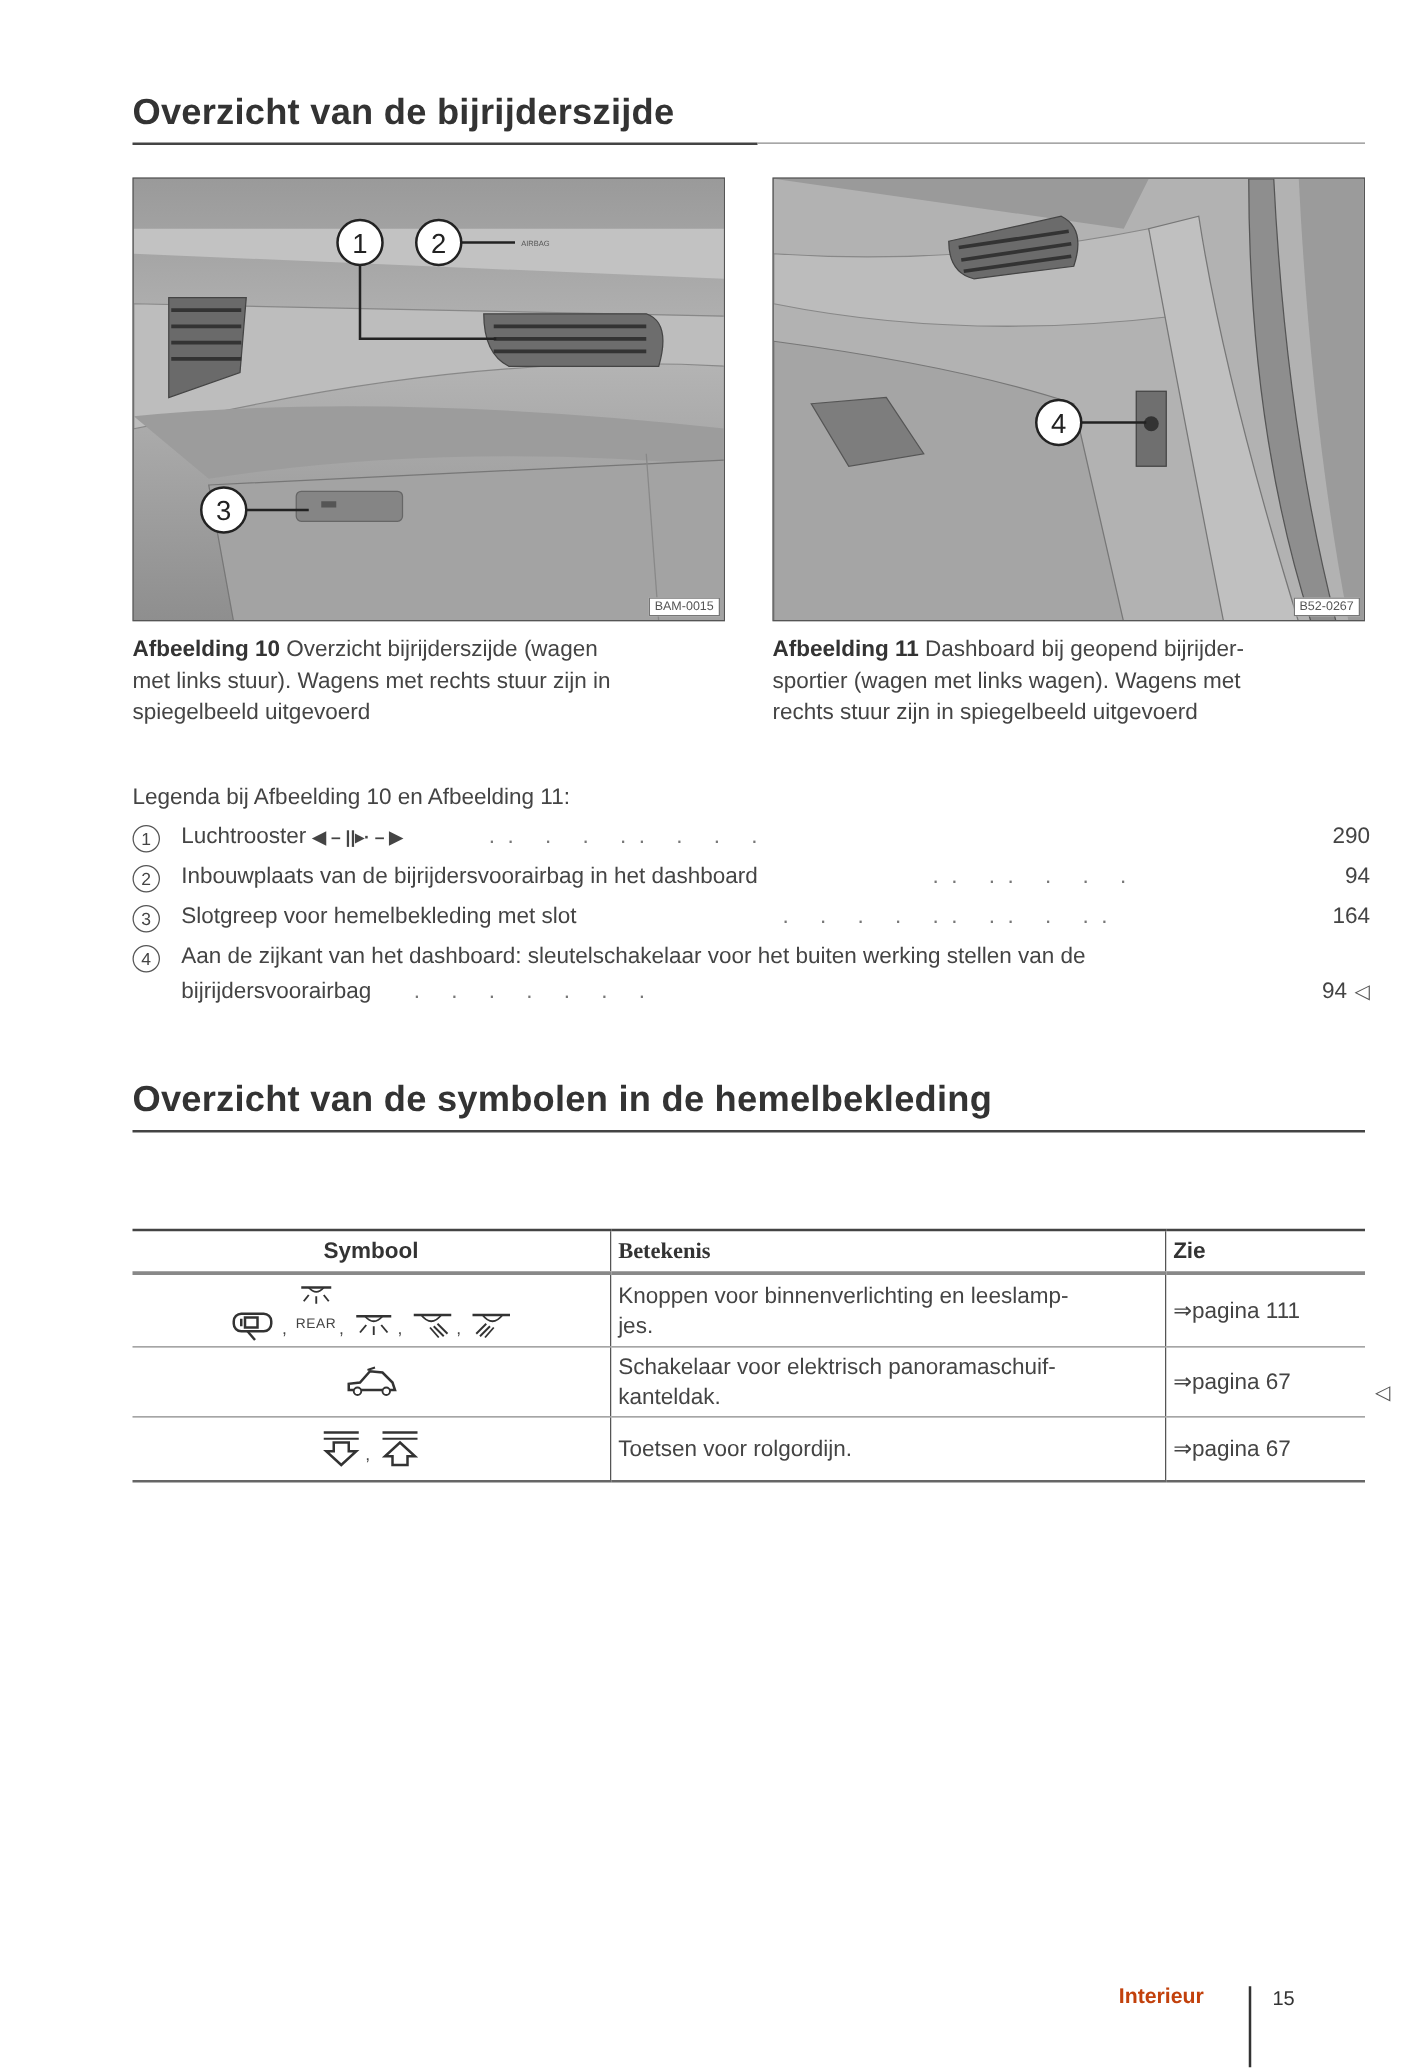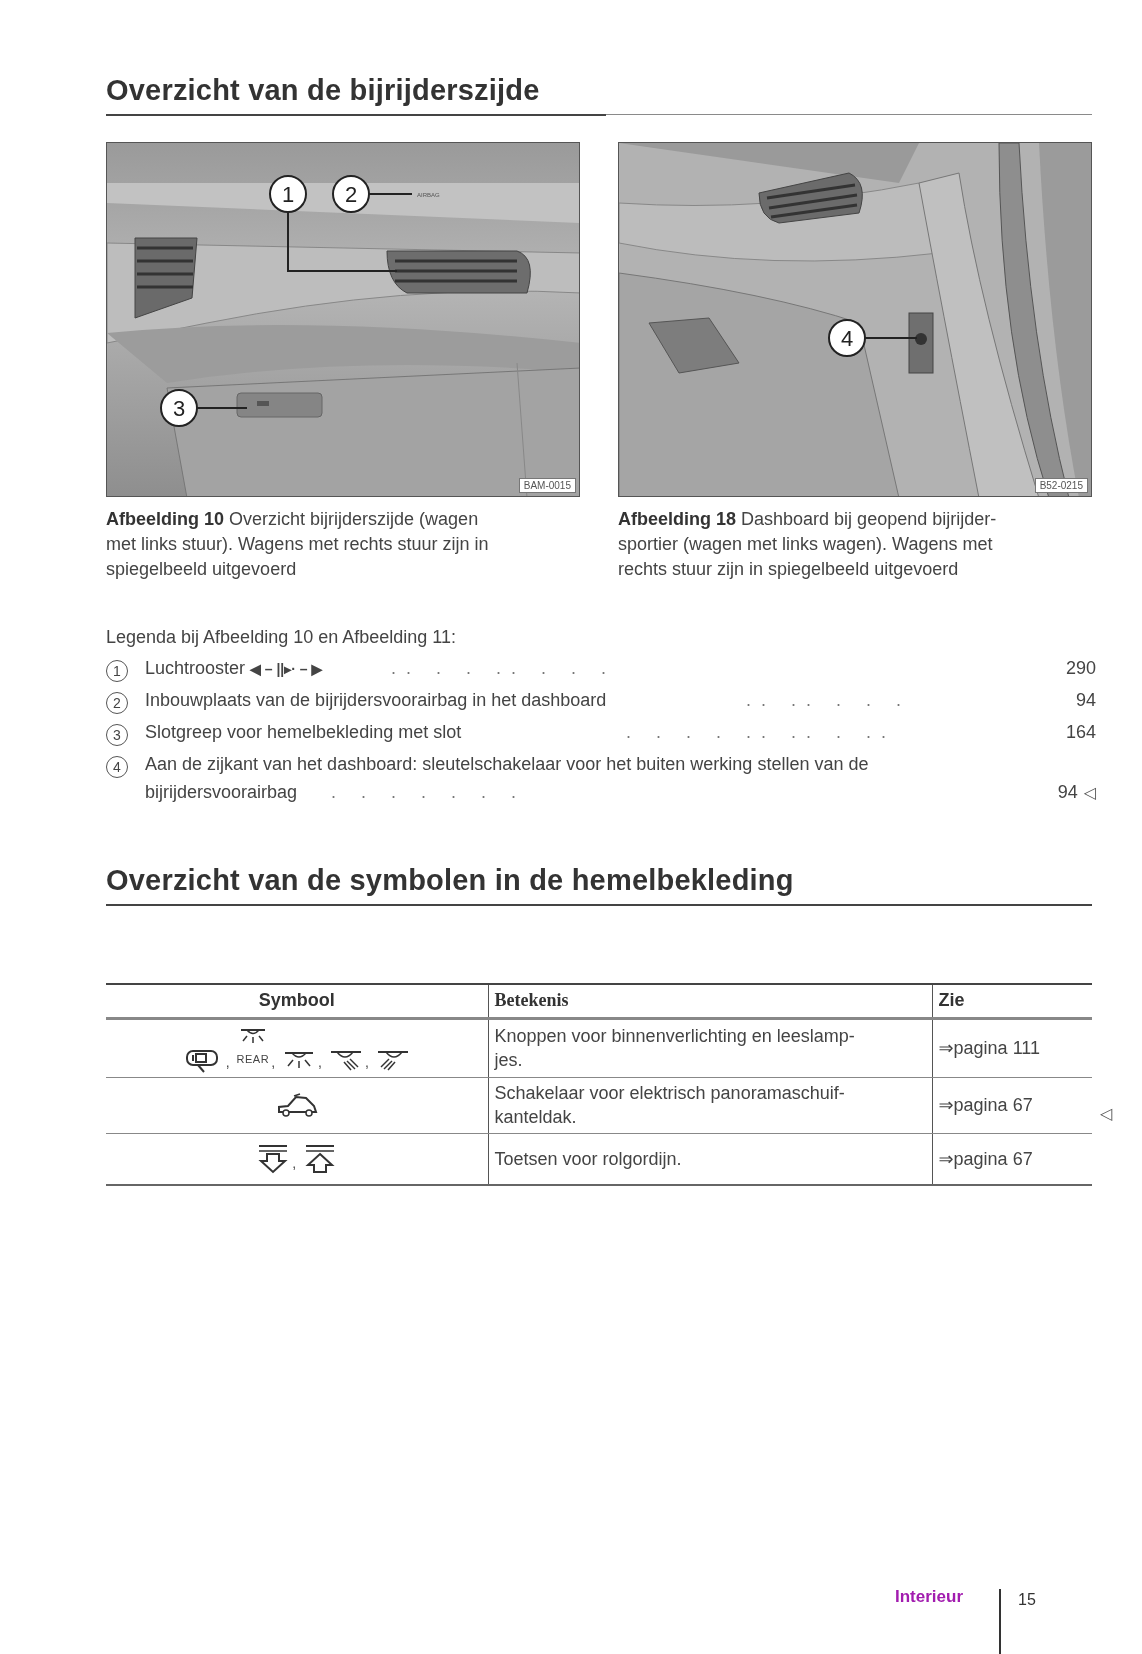--- a/index.html
+++ b/index.html
@@ -29,21 +29,21 @@
   table.sym th { font-weight: bold; text-align: left; padding: 4px 6px; height: 34px; color: #333; border-top: 2px solid #444; border-bottom: 3px solid #888; }
   table.sym th.c1 { text-align: center; }
   table.sym td { padding: 3px 6px; border-bottom: 1px solid #888; vertical-align: middle; line-height: 24px; }
   table.sym td + td, table.sym th + th { border-left: 1px solid #555; }
   table.sym tr:last-child td { border-bottom: 2px solid #666; }
   .sym-cell { text-align: center; white-space: nowrap; }
   .sym-cell svg { vertical-align: middle; }
   .rear { font-size: 11px; vertical-align: bottom; letter-spacing: 0.5px; }
   .comma { font-size: 14px; vertical-align: bottom; margin: 0 2px; }
 
-  .foot-sec { position: absolute; left: 895px; top: 1587px; font-size: 17px; font-weight: bold; color: #a21caf; }
+  .foot-sec { position: absolute; left: 895px; top: 1587px; font-size: 17px; font-weight: bold; color: #c2410c; }
   .foot-bar { position: absolute; left: 999px; top: 1589px; width: 2px; height: 65px; background: #333; }
   .foot-page { position: absolute; left: 1018px; top: 1591px; font-size: 16px; color: #333; }
   .side-back { position: absolute; left: 1100px; top: 1104px; font-size: 16px; color: #555; }
 </style>
 </head>
 <body>
 
 <div class="h1" style="top:74px;">Overzicht van de bijrijderszijde</div>
 <div class="rule dark" style="left:106px; top:114px; width:500px;"></div>
 <div class="rule" style="left:606px; top:114px; width:486px; height:1px;"></div>
@@ -116,31 +116,31 @@
     <path d="M380 0 L400 0 Q410 200 450 355 L430 355 Q380 200 380 0 Z" fill="#8e8e8e" stroke="#555"></path>
     <path d="M420 0 L474 0 L474 355 L460 355 Q430 200 420 0 Z" fill="#9b9b9b"></path>
     <rect x="290" y="170" width="24" height="60" fill="#6f6f6f" stroke="#444"></rect>
     <circle cx="302" cy="196" r="6" fill="#333"></circle>
     <g stroke="#222" stroke-width="2" fill="#fff">
         <circle cx="228" cy="195" r="18"></circle>
       </g>
     <line x1="246" y1="195" x2="298" y2="195" stroke="#222" stroke-width="2"></line>
     <text x="228" y="203" font-family="Liberation Sans, sans-serif" font-size="22" fill="#222" text-anchor="middle">4</text>
   </svg>
-  <div class="fig-code">B52-0215</div>
+  <div class="fig-code">B52-0267</div>
 </div>
 
 <div class="caption" style="left:106px; top:507px; width:474px;">
   <b>Afbeelding 10</b>
   <span>Overzicht bijrijderszijde (wagen</span><br>
   <span>met links stuur). Wagens met rechts stuur zijn in</span><br>
   <span>spiegelbeeld uitgevoerd</span>
 </div>
 <div class="caption" style="left:618px; top:507px; width:474px;">
-  <b>Afbeelding 18</b>
+  <b>Afbeelding 11</b>
   <span>Dashboard bij geopend bijrijder-</span><br>
   <span>sportier (wagen met links wagen). Wagens met</span><br>
   <span>rechts stuur zijn in spiegelbeeld uitgevoerd</span>
 </div>
 
 <div class="legend-intro">Legenda bij Afbeelding 10 en Afbeelding 11:</div>
 
 <div class="legend-row" style="top:658px;">
   <span class="num">1</span>
   <span class="txt"><span>Luchtrooster</span> <span style="font-size:14px; font-weight:bold;">◀ – ||▸· – ▶</span></span>

